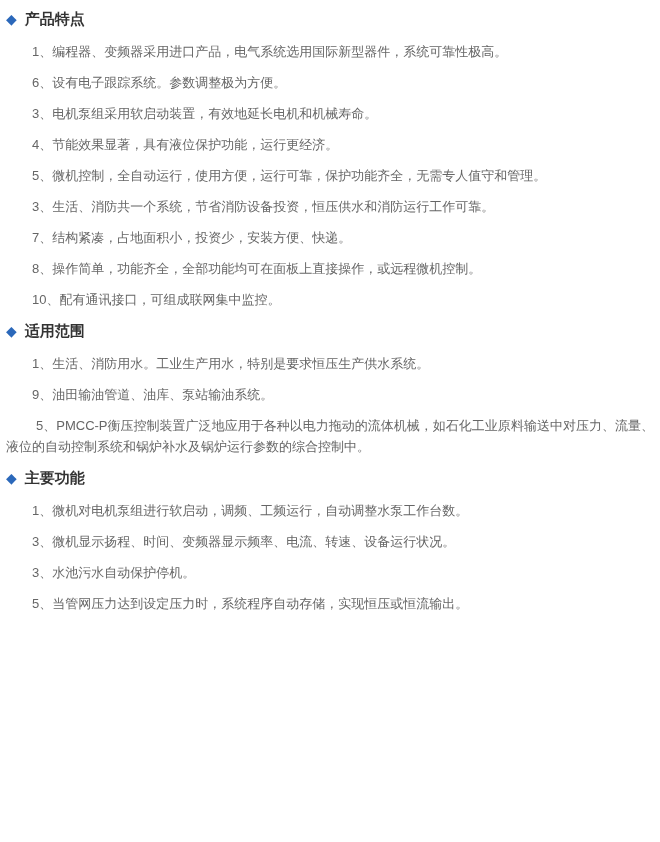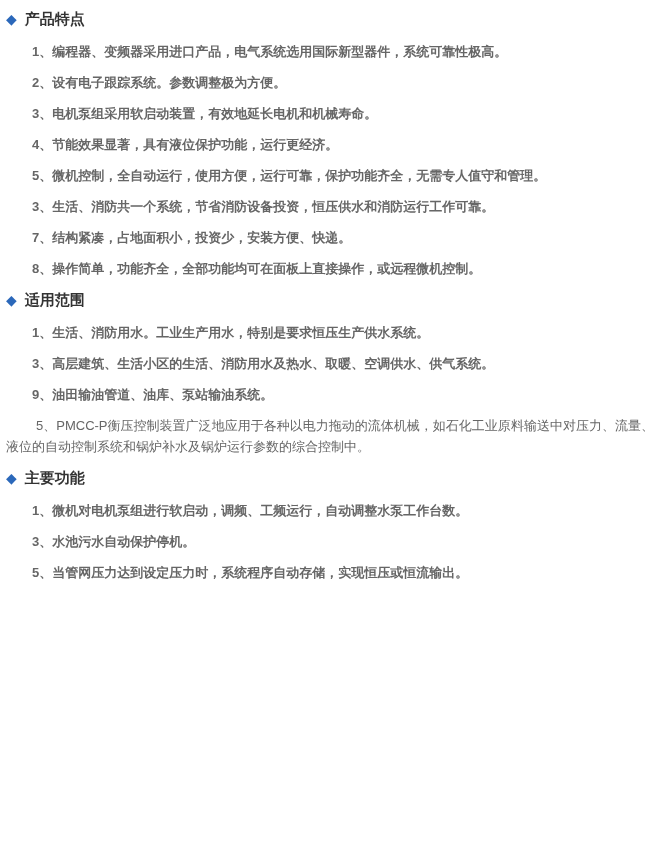--- a/index.html
+++ b/index.html
@@ -15,61 +15,62 @@
     margin: 0 0 12px 0; padding: 0;
     font-size: 15px; font-weight: bold; color: #333333; line-height: 21px;
   }
   .section-title.gap-top { margin-top: 6px; }
   .diamond {
     color: #2b68ba; font-size: 14px; line-height: 14px;
     margin-right: 8px; font-style: normal;
   }
   .item {
     margin: 0 0 10px 0; padding: 0 0 0 26px;
-    white-space: nowrap; overflow: hidden; font-weight: bold;
+    white-space: nowrap; overflow: hidden;
   }
   .para {
     margin: 0 0 10px 0; padding: 0;
     text-indent: 30px; text-align: justify;
   }
 </style>
 </head>
 <body>
 
 <div class="page">
 
   <div class="section">
     <h2 class="section-title">
       <i class="diamond">◆</i>
       <span>产品特点</span>
     </h2>
     <p class="item">1、编程器、变频器采用进口产品，电气系统选用国际新型器件，系统可靠性极高。</p>
-    <p class="item">2、设有电子跟踪系统。参数调整极为方便。</p>
+    <p class="item">6、设有电子跟踪系统。参数调整极为方便。</p>
     <p class="item">3、电机泵组采用软启动装置，有效地延长电机和机械寿命。</p>
     <p class="item">4、节能效果显著，具有液位保护功能，运行更经济。</p>
     <p class="item">5、微机控制，全自动运行，使用方便，运行可靠，保护功能齐全，无需专人值守和管理。</p>
     <p class="item">3、生活、消防共一个系统，节省消防设备投资，恒压供水和消防运行工作可靠。</p>
     <p class="item">7、结构紧凑，占地面积小，投资少，安装方便、快递。</p>
     <p class="item">8、操作简单，功能齐全，全部功能均可在面板上直接操作，或远程微机控制。</p>
+    <p class="item">10、配有通讯接口，可组成联网集中监控。</p>
   </div>
 
   <div class="section">
     <h2 class="section-title">
       <i class="diamond">◆</i>
       <span>适用范围</span>
     </h2>
     <p class="item">1、生活、消防用水。工业生产用水，特别是要求恒压生产供水系统。</p>
-    <p class="item">3、高层建筑、生活小区的生活、消防用水及热水、取暖、空调供水、供气系统。</p>
     <p class="item">9、油田输油管道、油库、泵站输油系统。</p>
     <p class="para">5、PMCC-P衡压控制装置广泛地应用于各种以电力拖动的流体机械，如石化工业原料输送中对压力、流量、液位的自动控制系统和锅炉补水及锅炉运行参数的综合控制中。</p>
   </div>
 
   <div class="section">
     <h2 class="section-title gap-top">
       <i class="diamond">◆</i>
       <span>主要功能</span>
     </h2>
     <p class="item">1、微机对电机泵组进行软启动，调频、工频运行，自动调整水泵工作台数。</p>
+    <p class="item">3、微机显示扬程、时间、变频器显示频率、电流、转速、设备运行状况。</p>
     <p class="item">3、水池污水自动保护停机。</p>
     <p class="item">5、当管网压力达到设定压力时，系统程序自动存储，实现恒压或恒流输出。</p>
   </div>
 
 </div>
 
 </body></html>

